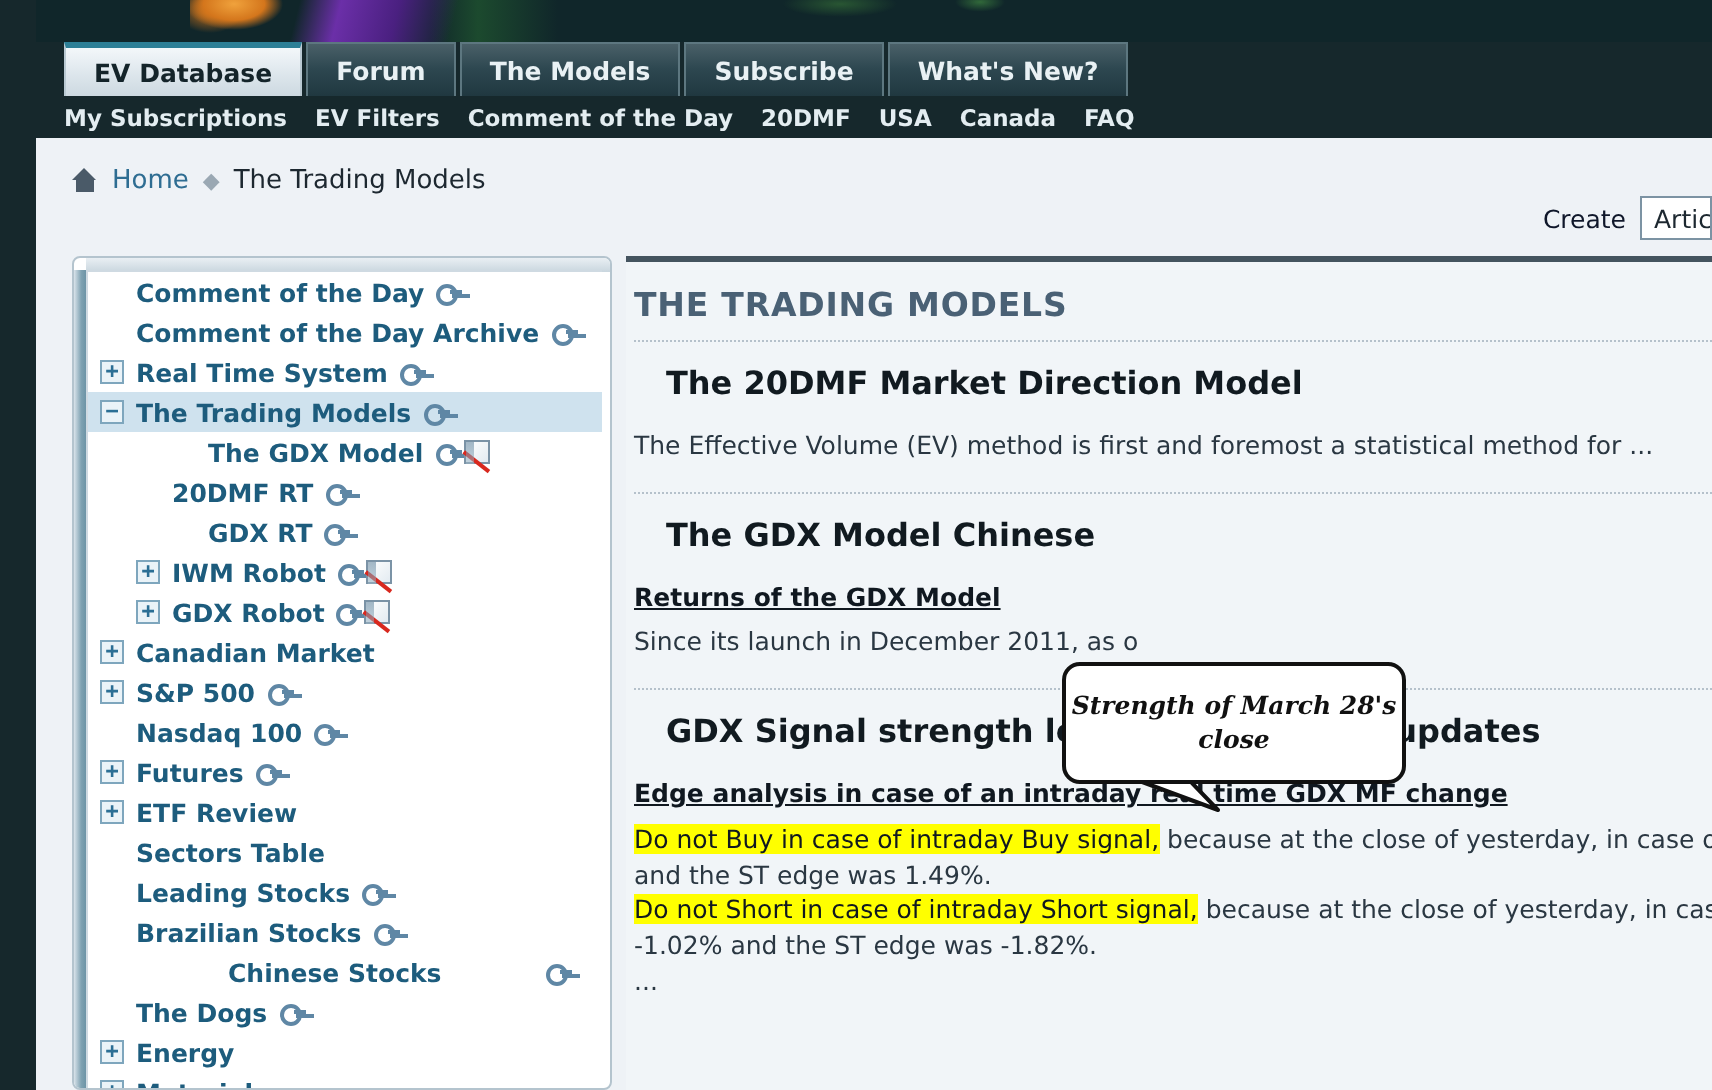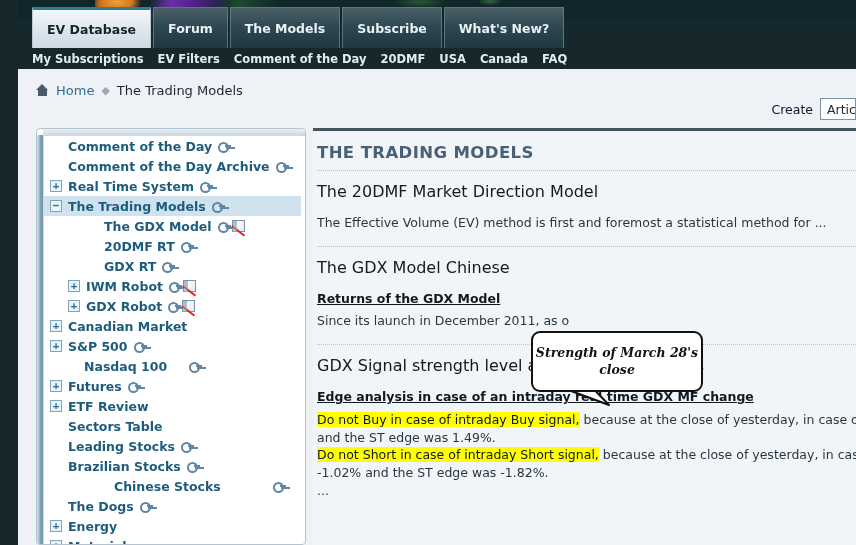--- a/index.html
+++ b/index.html
@@ -49,21 +49,21 @@
     position: absolute; left: 0; top: 21px;
     width: 856px; height: 48px;
     background: #16282c;
   }
   #tabbar {
     position: absolute; left: 32px; top: 0px;
     height: 27px;
     display: flex; align-items: flex-end;
   }
   .tab {
-    height: 41px;
+    height: 27px;
     padding: 0 14px;
     display: flex; align-items: center;
     font-size: 12.5px; font-weight: bold;
     color: #e9f1f4;
     background: linear-gradient(180deg, #4a6068 0%, #2d4750 48%, #203840 100%);
     border: 1px solid #5d7780;
     border-bottom: none;
     margin-right: 2px;
     cursor: pointer;
     white-space: nowrap;
@@ -238,23 +238,23 @@
     color: #4a6175;
     letter-spacing: .4px;
     margin: 2px 0 8px 0;
   }
   .divider {
     border-top: 1px dotted #b5c1cb;
     margin: 0 0 11px 0;
     width: 543px;
   }
   .sec-title {
-    font-size: 16px; font-weight: normal;
+    font-size: 16px; font-weight: bold;
     color: #111a20;
-    margin: 0 0 14px 0;
+    margin: 0 0 14px 16px;
   }
   .sec-body {
     font-size: 12.5px; color: #2a3742;
     margin: 0 0 14px 0;
     line-height: 1.35;
   }
   .sec-sub {
     font-size: 12.5px; font-weight: bold;
     color: #101820;
     text-decoration: underline;
@@ -361,27 +361,27 @@
         <span class="sb-toggle">−</span>
         <span class="sb-label">The Trading Models</span>
         <span class="key-icon"></span>
       </div>
       <div class="sb-item" style="padding-left: 42px;">
         <span class="sb-toggle-spacer"></span>
         <span class="sb-label">The GDX Model</span>
         <span class="key-icon"></span>
         <span class="chart-icon"></span>
       </div>
+      <div class="sb-item" style="padding-left: 24px;">
+        <span class="sb-toggle-spacer"></span>
+        <span class="sb-label">20DMF RT</span>
+        <span class="key-icon"></span>
+      </div>
       <div class="sb-item" style="padding-left: 42px;">
         <span class="sb-toggle-spacer"></span>
-        <span class="sb-label">20DMF RT</span>
-        <span class="key-icon"></span>
-      </div>
-      <div class="sb-item" style="padding-left: 42px;">
-        <span class="sb-toggle-spacer"></span>
         <span class="sb-label">GDX RT</span>
         <span class="key-icon"></span>
       </div>
       <div class="sb-item" style="padding-left: 24px;">
         <span class="sb-toggle">+</span>
         <span class="sb-label">IWM Robot</span>
         <span class="key-icon"></span>
         <span class="chart-icon"></span>
       </div>
       <div class="sb-item" style="padding-left: 24px;">
@@ -392,21 +392,21 @@
       </div>
       <div class="sb-item" style="padding-left: 6px;">
         <span class="sb-toggle">+</span>
         <span class="sb-label">Canadian Market</span>
       </div>
       <div class="sb-item" style="padding-left: 6px;">
         <span class="sb-toggle">+</span>
         <span class="sb-label">S&amp;P 500</span>
         <span class="key-icon"></span>
       </div>
-      <div class="sb-item" style="padding-left: 6px; gap: 16px;">
+      <div class="sb-item" style="padding-left: 6px;">
         <span class="sb-toggle-spacer"></span>
         <span class="sb-label">Nasdaq 100</span>
         <span class="key-icon"></span>
       </div>
       <div class="sb-item" style="padding-left: 6px;">
         <span class="sb-toggle">+</span>
         <span class="sb-label">Futures</span>
         <span class="key-icon"></span>
       </div>
       <div class="sb-item" style="padding-left: 6px;">

